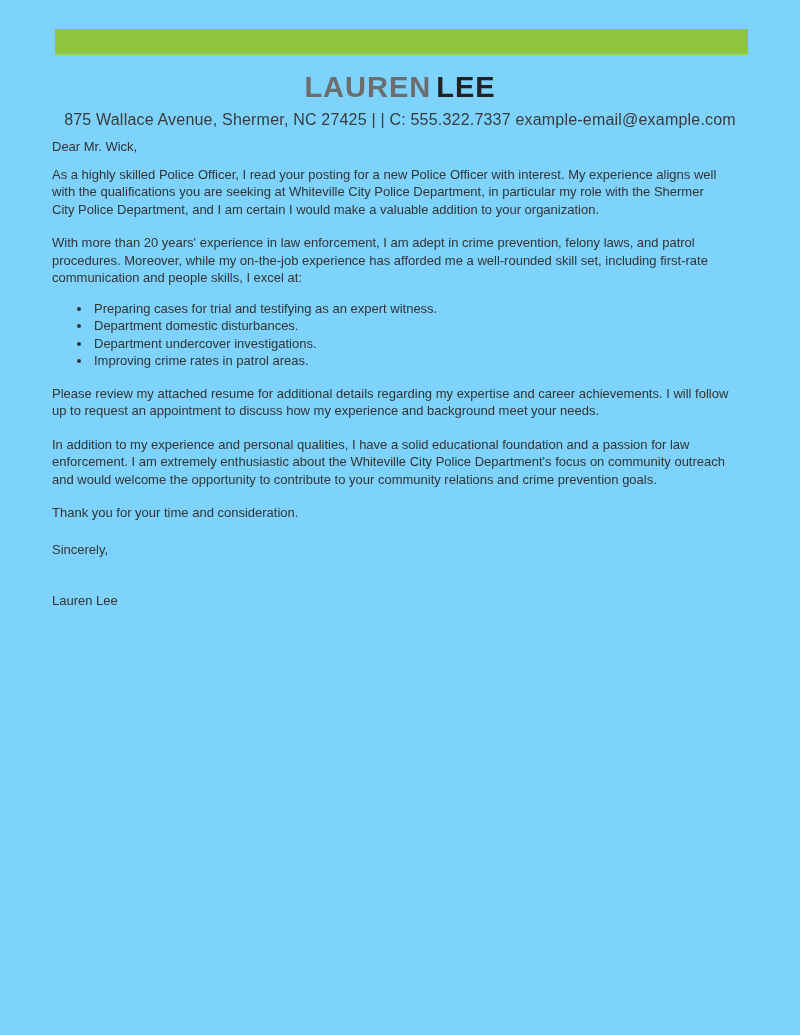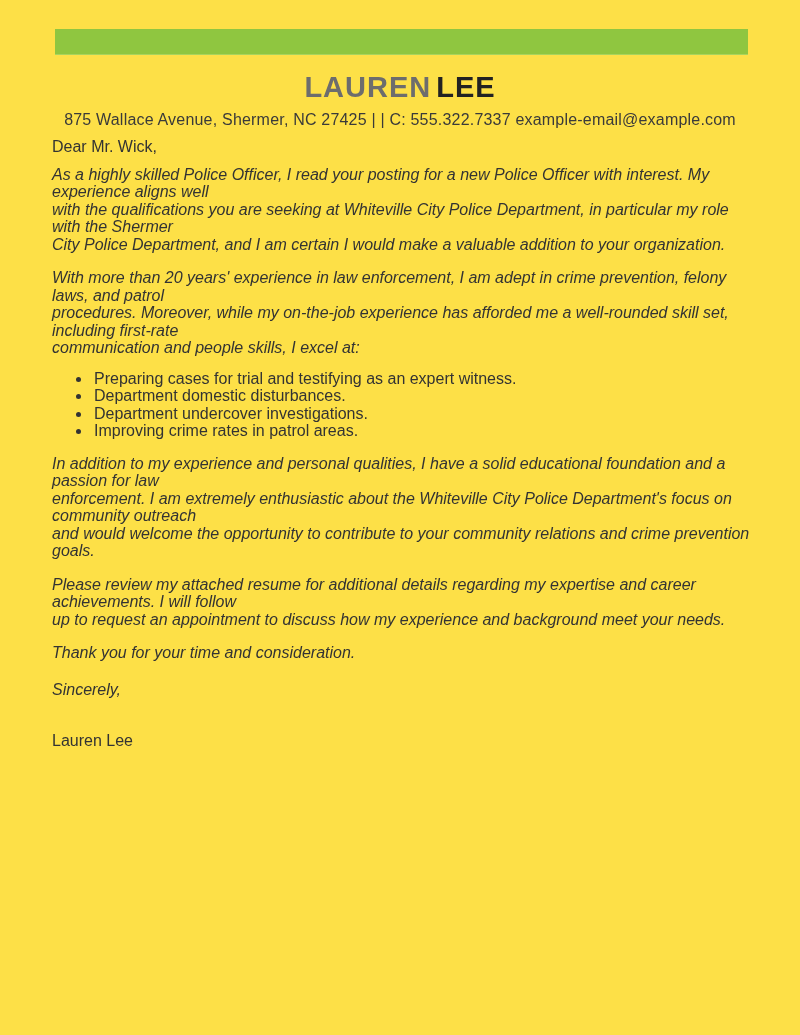--- a/index.html
+++ b/index.html
@@ -4,21 +4,21 @@
 <style>
   html, body {
     margin: 0;
     padding: 0;
     background: #ffffff;
   }
   .page {
     position: relative;
     width: 800px;
     height: 1035px;
-    background: #fde047;
+    background: #7dd3fc;
     font-family: "Liberation Sans", sans-serif;
     overflow: hidden;
   }
   .accent-bar {
     position: absolute;
     left: 55px;
     top: 29px;
     width: 693px;
     height: 25px;
     background: #8fc640;
@@ -44,28 +44,27 @@
     margin-top: 9px;
     font-size: 16px;
     letter-spacing: 0.2px;
     color: #3a3a3a;
   }
   .letter {
     position: absolute;
     left: 52px;
     top: 138px;
     width: 700px;
-    font-size: 16px;
+    font-size: 13px;
     line-height: 17.5px;
     color: #333333;
   }
   .para {
     white-space: pre-line;
     margin: 0 0 16px 0;
-    font-style: italic;
   }
   .greeting { margin: 0 0 10px 0; }
   .tight { margin-bottom: 19px; }
   .bullets {
     margin: -3px 0 15px 0;
     padding: 0 0 0 40px;
     list-style-type: disc;
   }
   .bullets li {
     padding-left: 2px;
@@ -98,26 +97,26 @@
 procedures. Moreover, while my on-the-job experience has afforded me a well-rounded skill set, including first-rate
 communication and people skills, I excel at:</p>
 
     <ul class="bullets">
       <li>Preparing cases for trial and testifying as an expert witness.</li>
       <li>Department domestic disturbances.</li>
       <li>Department undercover investigations.</li>
       <li>Improving crime rates in patrol areas.</li>
     </ul>
 
+    <p class="para">Please review my attached resume for additional details regarding my expertise and career achievements. I will follow
+up to request an appointment to discuss how my experience and background meet your needs.</p>
+
     <p class="para">In addition to my experience and personal qualities, I have a solid educational foundation and a passion for law
 enforcement. I am extremely enthusiastic about the Whiteville City Police Department's focus on community outreach
 and would welcome the opportunity to contribute to your community relations and crime prevention goals.</p>
-
-    <p class="para">Please review my attached resume for additional details regarding my expertise and career achievements. I will follow
-up to request an appointment to discuss how my experience and background meet your needs.</p>
 
     <p class="para tight">Thank you for your time and consideration.</p>
 
     <p class="para">Sincerely,</p>
 
     <p class="signature">Lauren Lee</p>
   </div>
 
 </div>
 

